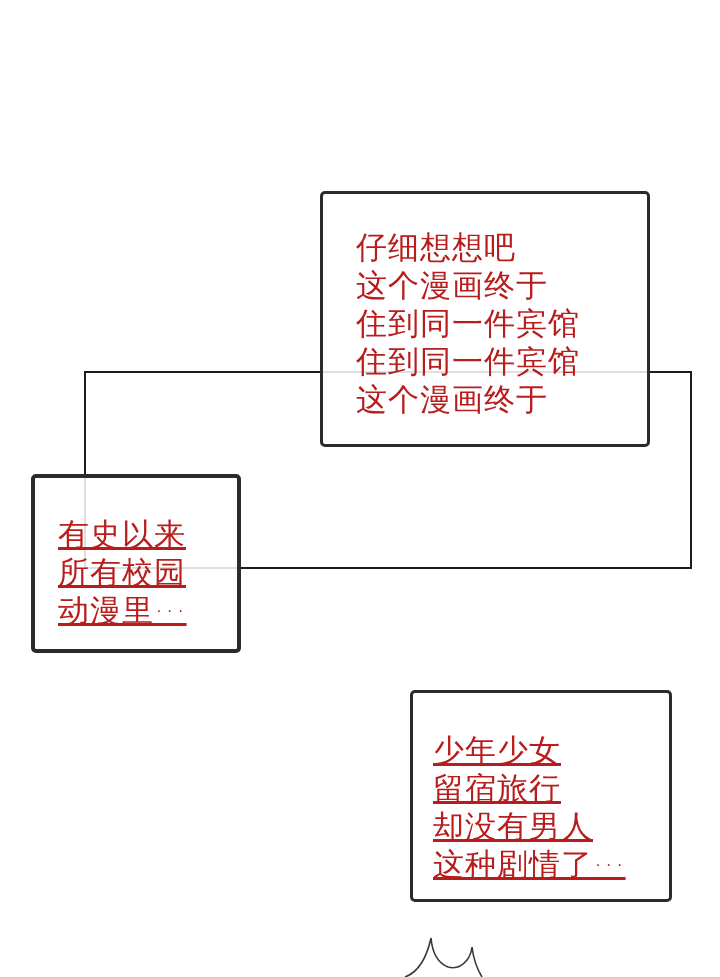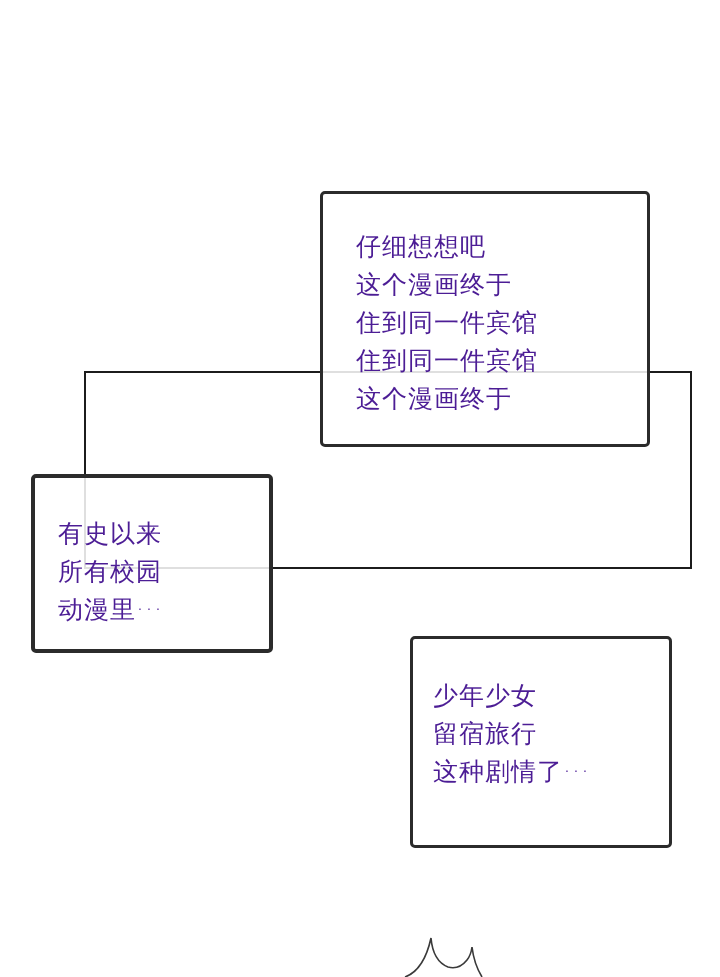--- a/index.html
+++ b/index.html
@@ -25,49 +25,51 @@
     z-index: 1;
     background: transparent;
   }
   
   .bubble {
     position: absolute;
     background: rgba(255, 255, 255, 0.86);
     border: 3px solid #2b2b2b;
     border-radius: 5px;
     z-index: 2;
-    color: #4c1d95;
-    font-size: 25px;
+    color: #b91c1c;
+    font-size: 31px;
     line-height: 38px;
     letter-spacing: 1px;
     font-weight: 300;
     box-sizing: border-box;
     white-space: nowrap;
   }
   #bubble-top {
     left: 320px;
     top: 191px;
     width: 330px;
     height: 256px;
     padding: 34px 0 0 33px;
   }
   #bubble-left {
     left: 31px;
     top: 474px;
-    width: 242px;
+    width: 210px;
     height: 179px;
     border-width: 4px;
     padding: 37px 0 0 23px;
+    text-decoration: underline;
   }
   #bubble-bottom {
     left: 410px;
-    top: 636px;
+    top: 690px;
     width: 262px;
     height: 212px;
     padding: 38px 0 0 20px;
+    text-decoration: underline;
   }
   .bubble .line {
     display: block;
   }
   
   #scream-tip {
     position: absolute;
     left: 385px;
     top: 930px;
     z-index: 1;
@@ -88,18 +90,19 @@
 
 <div class="bubble" id="bubble-left">
   <span class="line">有史以来</span>
   <span class="line">所有校园</span>
   <span class="line">动漫里···</span>
 </div>
 
 <div class="bubble" id="bubble-bottom">
   <span class="line">少年少女</span>
   <span class="line">留宿旅行</span>
+  <span class="line">却没有男人</span>
   <span class="line">这种剧情了···</span>
 </div>
 
 <svg id="scream-tip" width="112" height="47" viewBox="0 0 112 47">
   <path d="M 20 47 Q 39 40 46 8 Q 48 31 63 37 Q 74 40 82 30 Q 86 25 87 17 Q 89 34 97 47" fill="none" stroke="#3a3a3a" stroke-width="1.6" stroke-linejoin="miter"></path>
 </svg>
 
 </body></html>

